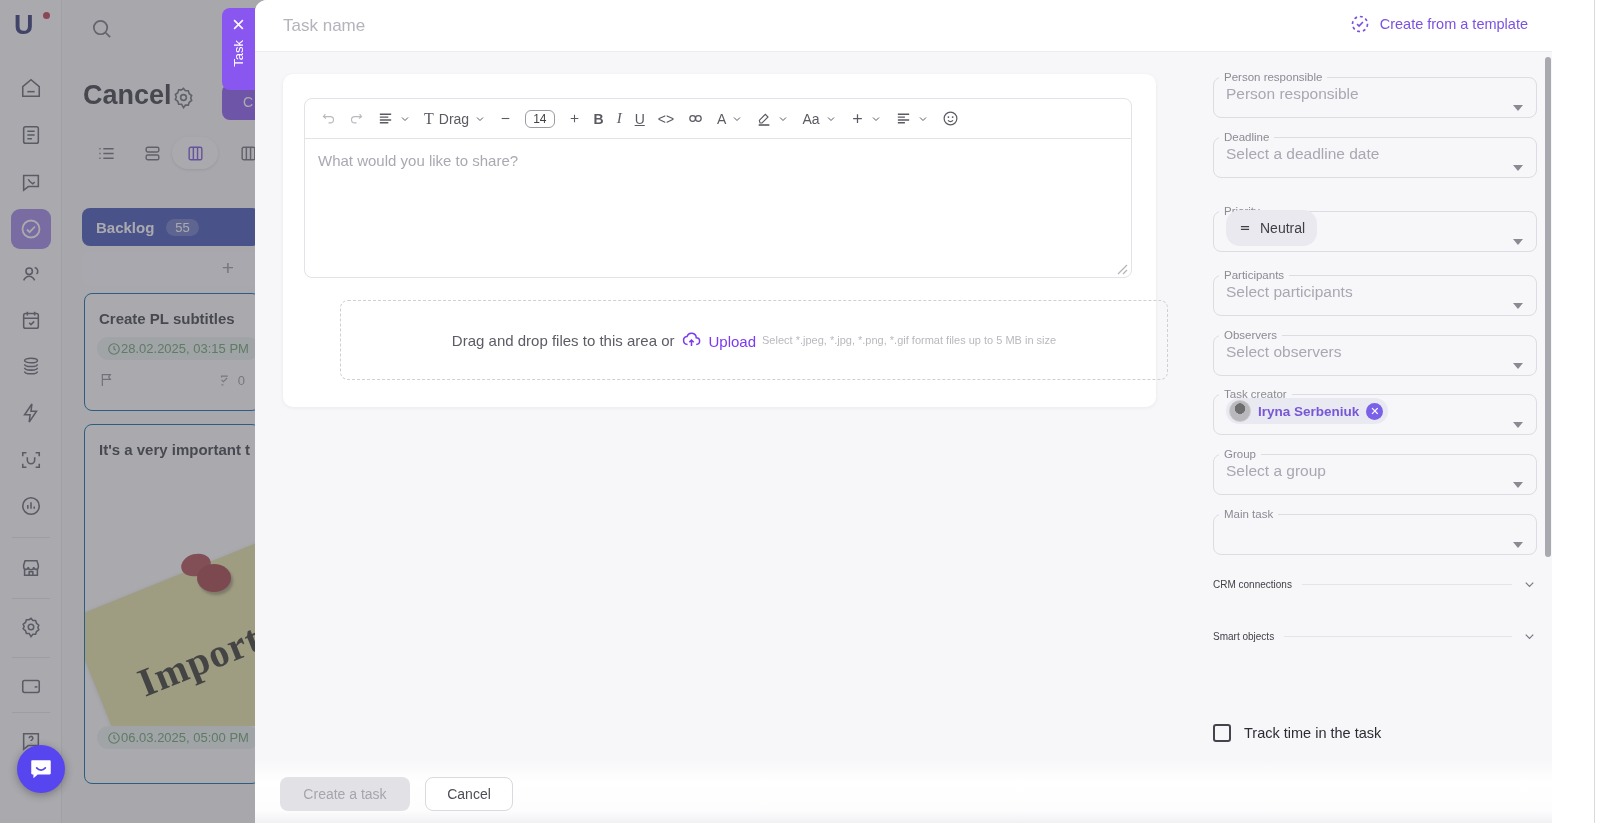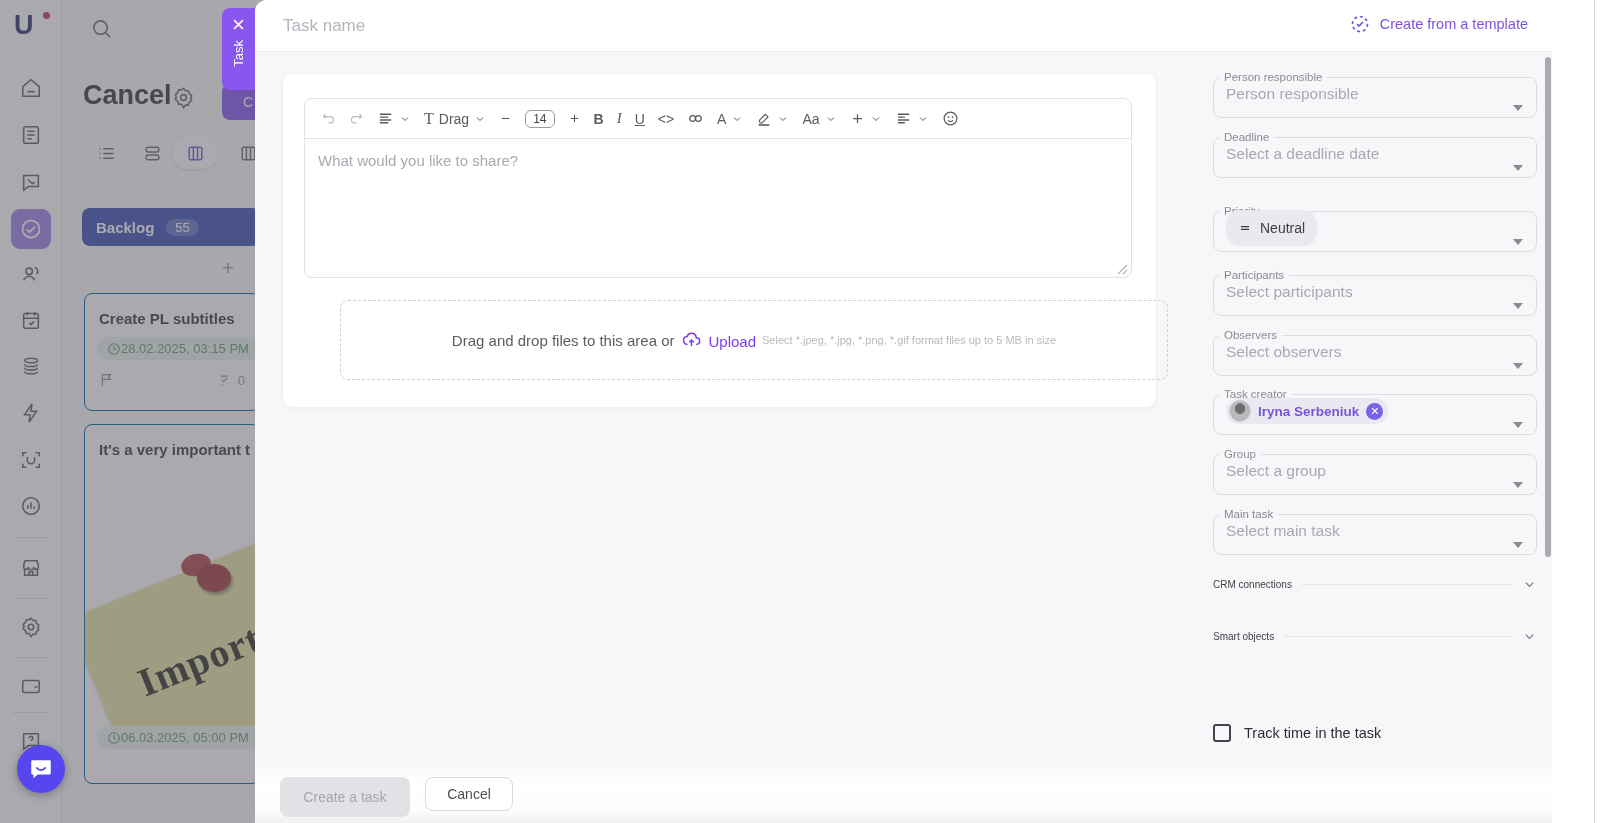--- a/index.html
+++ b/index.html
@@ -82,21 +82,21 @@
   .sect { position:absolute; left:18px; width:324px; display:flex; align-items:center; gap:10px; color:#3f3f46; font-size:10px; }
   .sect .line { flex:1; height:1px; background:#e4e4e9; }
   .sect .chev { color:#7a7a84; }
   .track { position:absolute; left:18px; display:flex; align-items:center; gap:13px; font-size:14.5px; color:#2c2c33; }
   .cbox { width:18px; height:18px; border:2px solid #44444c; border-radius:3px; background:transparent; }
   .scrollthumb { position:absolute; left:1290px; top:57px; width:6px; height:500px; background:#a9a9b0; border-radius:3px; }
   .right-strip { position:absolute; left:1297px; top:0; width:48px; height:823px; background:#fff; }
   .right-strip .edge { position:absolute; right:5px; top:0; width:1px; height:823px; background:#d9d9de; }
 
   .m-foot { position:absolute; left:0; bottom:0; width:1297px; height:63px; background:linear-gradient(180deg,#f7f7f9 0%,#ffffff 35%,#fdfdfe 80%,#f1f1f4 100%); }
-  .btn-create { position:absolute; left:25px; top:17px; width:130px; height:40px; background:#e2e2e6; border:none; border-radius:8px; color:#a5a5ad; font-size:14px; font-family:"Liberation Sans",sans-serif; }
+  .btn-create { position:absolute; left:25px; top:17px; width:130px; height:34px; background:#e2e2e6; border:none; border-radius:8px; color:#a5a5ad; font-size:14px; font-family:"Liberation Sans",sans-serif; }
   .btn-cancel { position:absolute; left:170px; top:17px; width:88px; height:34px; background:#fff; border:1px solid #d9d9de; border-radius:8px; color:#4e4e57; font-size:14px; font-family:"Liberation Sans",sans-serif; cursor:pointer; }
 </style>
 </head>
 <body>
 
 <div class="screen">
 
   <div class="bg">
     <div class="sidebar">
       <div class="logo"><span>U</span><span class="dot"></span></div>
@@ -497,23 +497,20 @@
       </fieldset>
       <fieldset class="fld" style="top:396px">
         <legend><span>Group</span></legend>
         <div class="body">
             <span class="ph">Select a group</span>
           </div>
         <span class="caret"></span>
       </fieldset>
       <fieldset class="fld" style="top:456px">
         <legend><span>Main task</span></legend>
-        <div class="body">
-            <span class="ph">Select main task</span>
-          </div>
         <span class="caret"></span>
       </fieldset>
 
       <div class="sect" style="top:525px">
         <span>CRM connections</span>
         <span class="line"></span>
         <svg class="chev" width="15" height="15" viewBox="0 0 24 24" fill="none" stroke="currentColor" stroke-width="2">
             <path d="M6 9l6 6 6-6"></path>
           </svg>
       </div>

